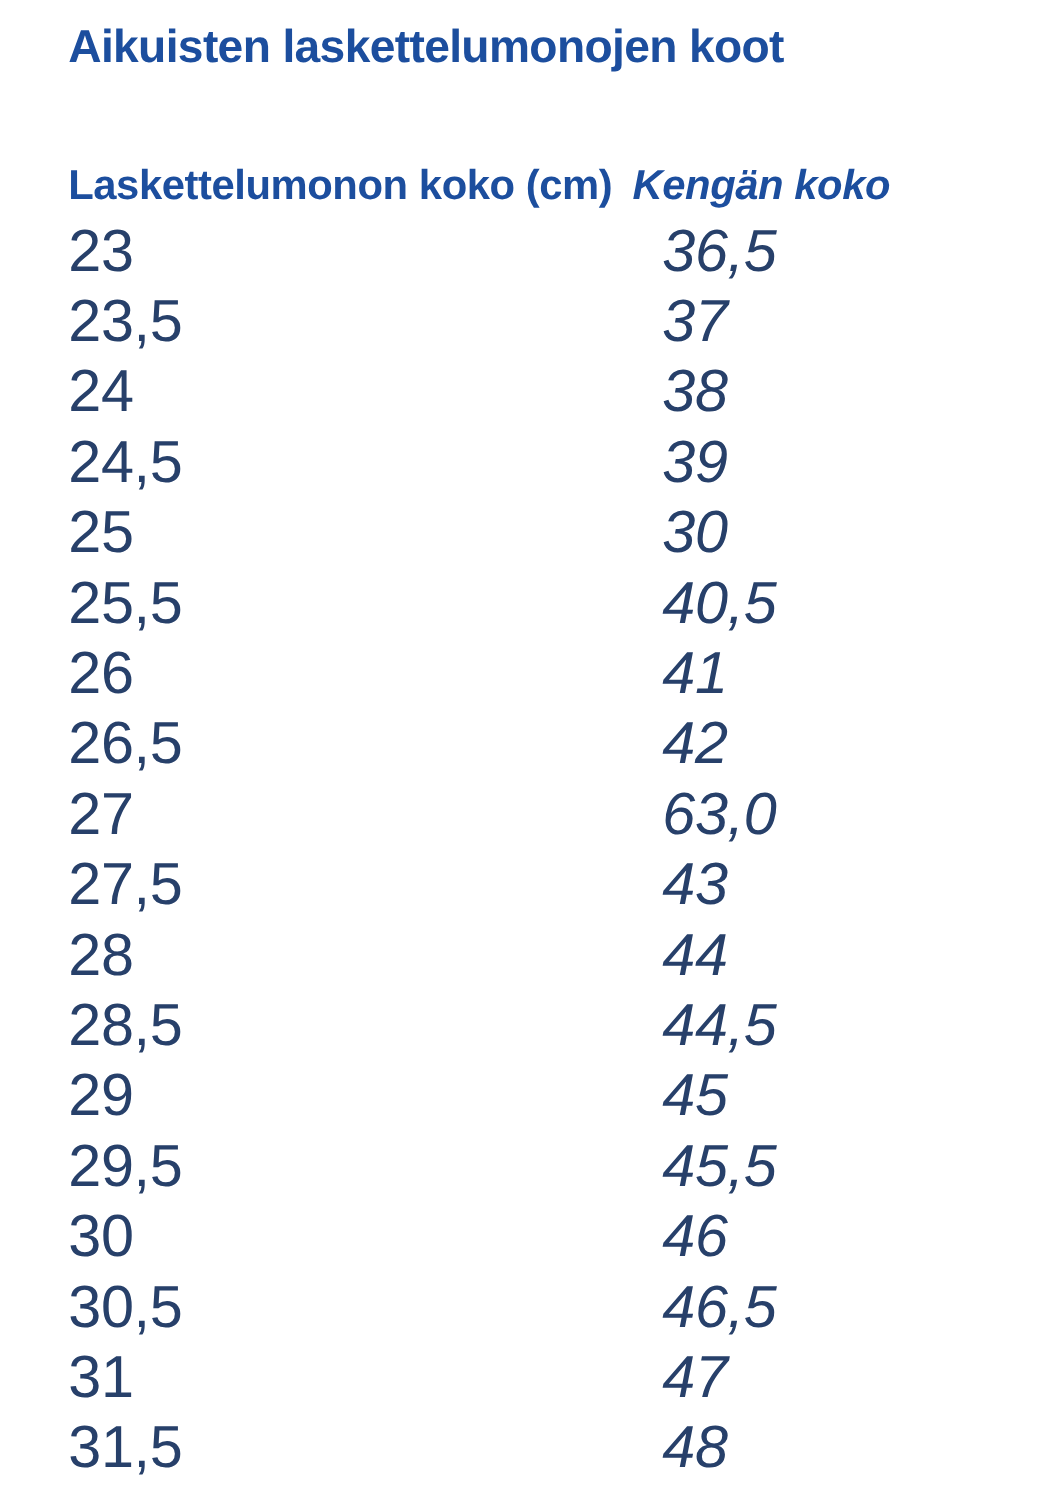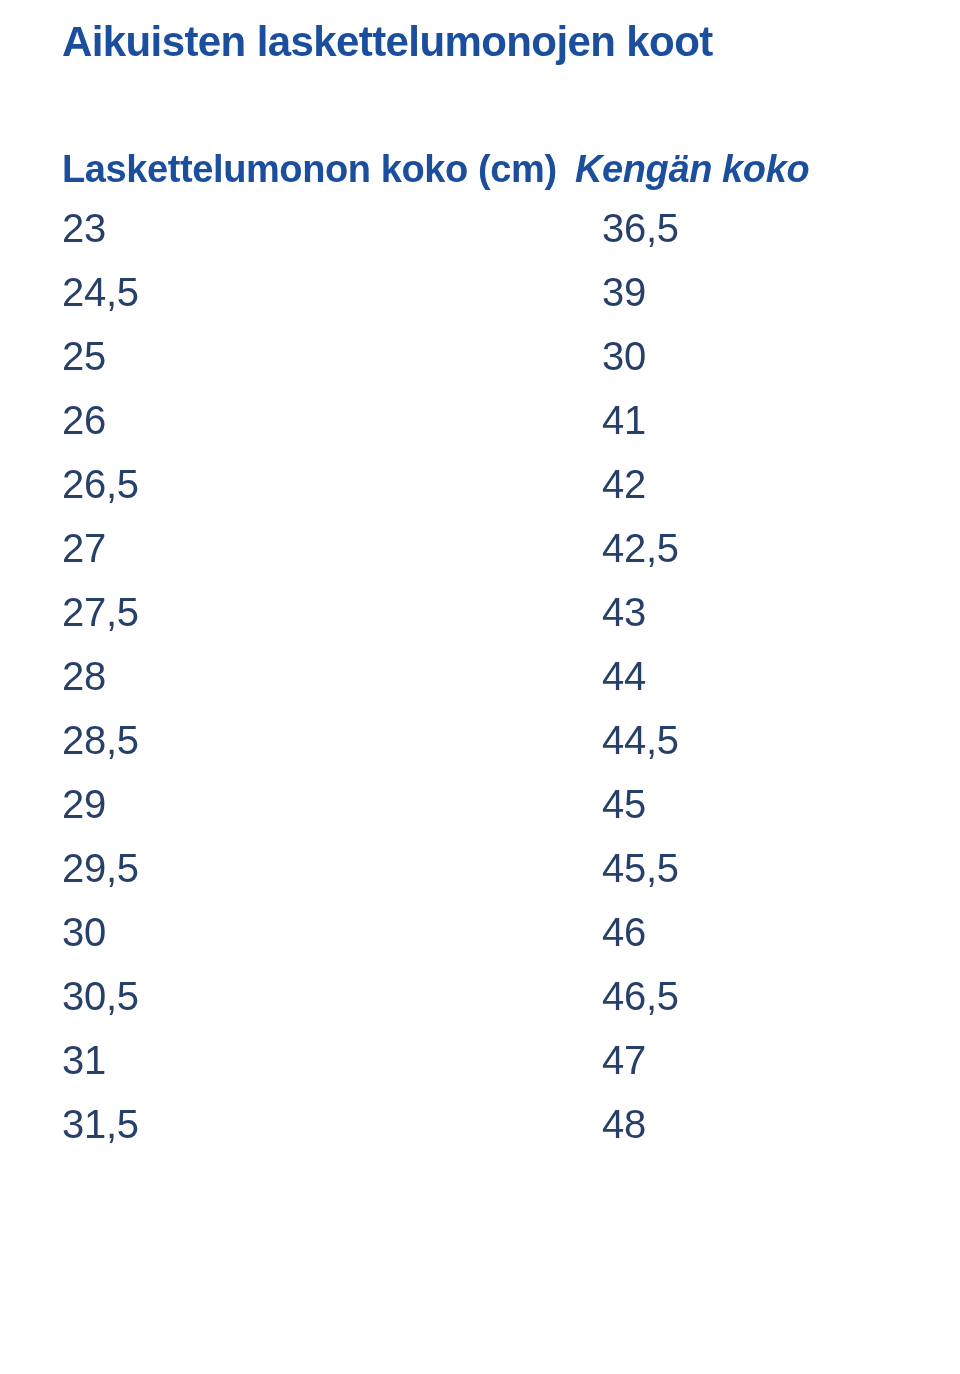--- a/index.html
+++ b/index.html
@@ -69,30 +69,30 @@
     letter-spacing: -0.4px;
     color: #1c4e9e;
     white-space: nowrap;
   }
 
   .size-table thead th.col-a { padding-left: 62px; margin-left: 10px; }
   .size-table thead th.col-b { padding-left: 35px; font-style: italic; }
 
   .size-table tbody td {
     height: 64px;
-    font-size: 40px;
+    font-size: 54px;
     line-height: 64px;
     font-weight: 400;
     letter-spacing: -0.3px;
     color: #27406a;
     white-space: nowrap;
   }
 
   .size-table tbody td.col-a { padding-left: 62px; }
-  .size-table tbody td.col-b { padding-left: 62px; }
+  .size-table tbody td.col-b { padding-left: 62px; font-style: italic; }
 </style>
 </head>
 <body>
 
 <div id="page">
 
   <h1 class="page-title">Aikuisten laskettelumonojen koot</h1>
 
   <table class="size-table">
     <colgroup>
@@ -104,38 +104,50 @@
         <th class="col-a">Laskettelumonon koko (cm)</th>
         <th class="col-b">Kengän koko</th>
       </tr>
     </thead>
     <tbody id="table-body">
         <tr>
           <td class="col-a">23</td>
           <td class="col-b">36,5</td>
         </tr>
         <tr>
+          <td class="col-a">23,5</td>
+          <td class="col-b">37</td>
+        </tr>
+        <tr>
+          <td class="col-a">24</td>
+          <td class="col-b">38</td>
+        </tr>
+        <tr>
           <td class="col-a">24,5</td>
           <td class="col-b">39</td>
         </tr>
         <tr>
           <td class="col-a">25</td>
           <td class="col-b">30</td>
+        </tr>
+        <tr>
+          <td class="col-a">25,5</td>
+          <td class="col-b">40,5</td>
         </tr>
         <tr>
           <td class="col-a">26</td>
           <td class="col-b">41</td>
         </tr>
         <tr>
           <td class="col-a">26,5</td>
           <td class="col-b">42</td>
         </tr>
         <tr>
           <td class="col-a">27</td>
-          <td class="col-b">42,5</td>
+          <td class="col-b">63,0</td>
         </tr>
         <tr>
           <td class="col-a">27,5</td>
           <td class="col-b">43</td>
         </tr>
         <tr>
           <td class="col-a">28</td>
           <td class="col-b">44</td>
         </tr>
         <tr>

